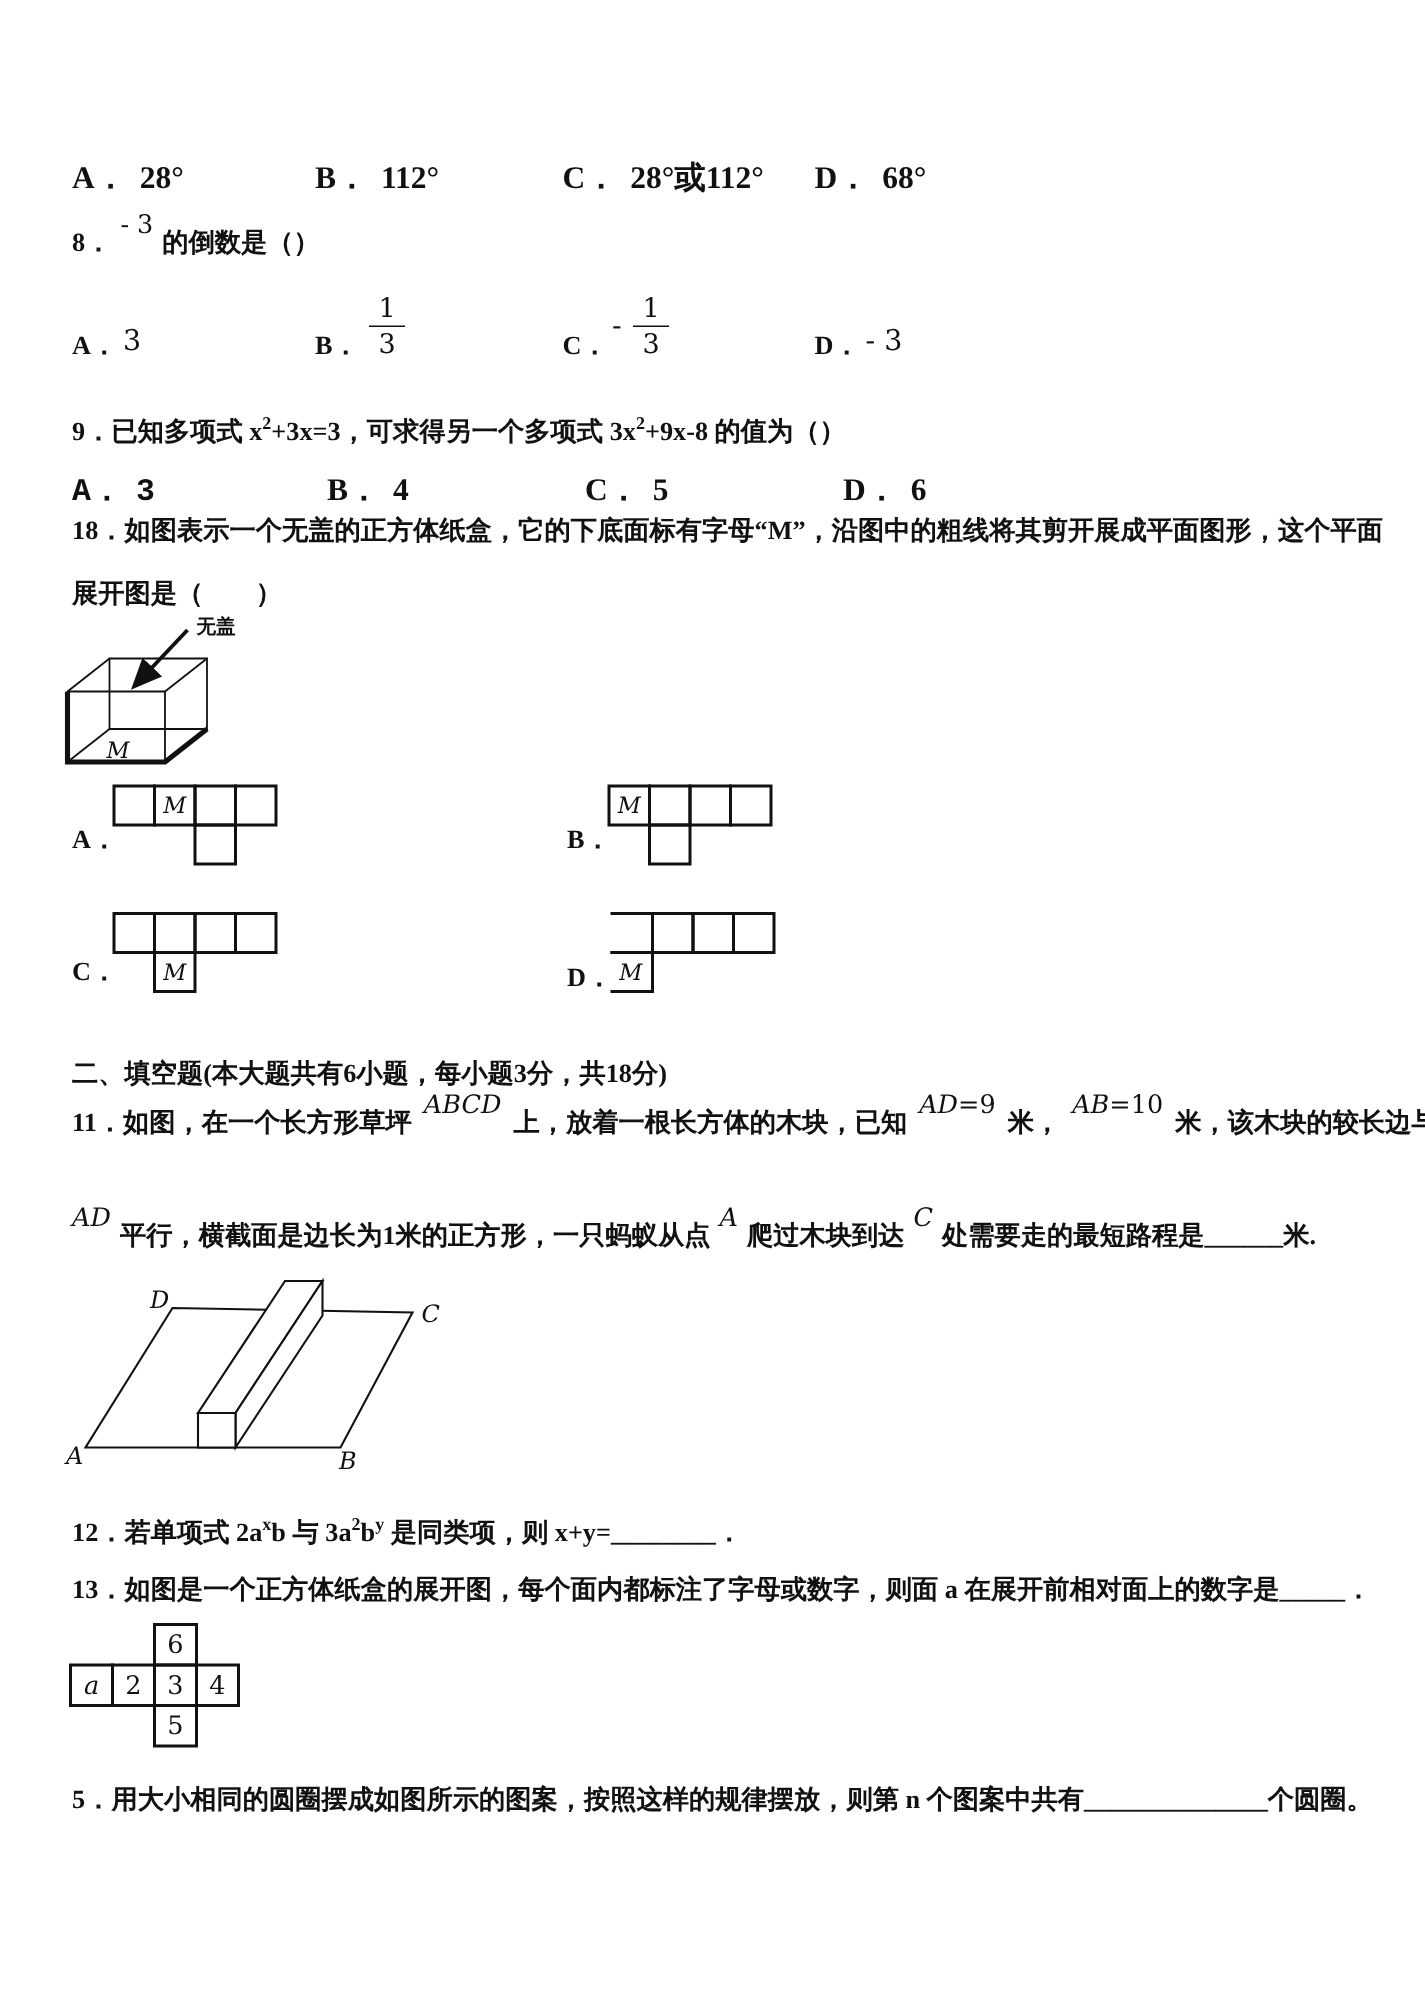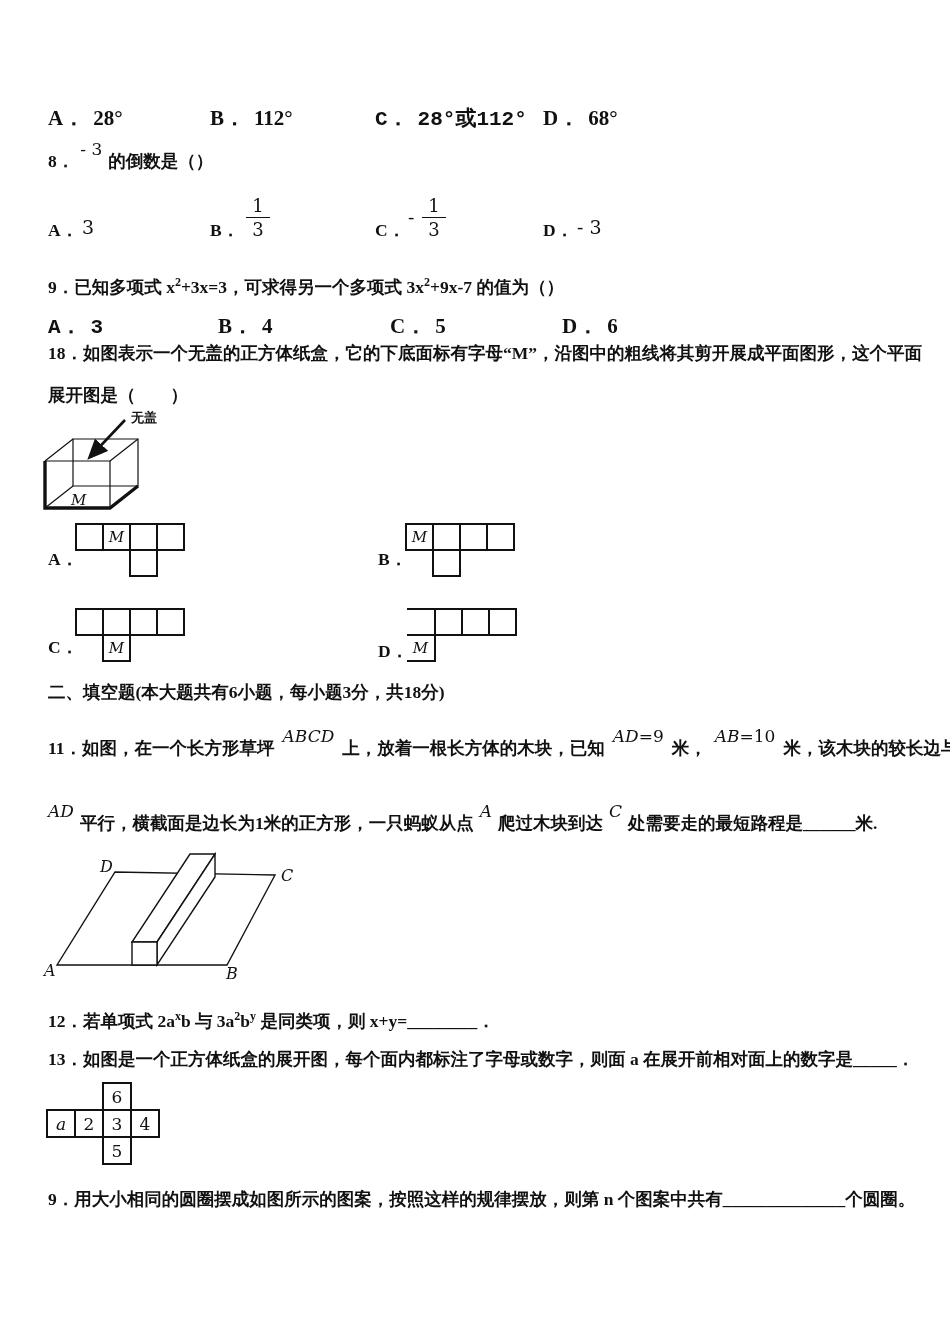--- a/index.html
+++ b/index.html
@@ -6,21 +6,21 @@
   .page{position:relative;width:950px;height:1344px;background:#ffffff;color:#111;
         font-family:"Liberation Serif",serif;overflow:hidden;}
   .t{position:absolute;font-size:17.5px;font-weight:700;white-space:nowrap;line-height:22px;}
   .raised{position:relative;top:-12px;font-weight:400;font-family:"DejaVu Serif",serif;font-size:17px;}
   .mi{font-style:italic;font-weight:400;font-family:"DejaVu Serif",serif;}
   .mn{font-style:normal;font-weight:400;font-family:"DejaVu Serif",serif;}
   .sp{font-size:12px;position:relative;top:-7px;font-weight:700;}
   .optrow{position:absolute;left:48px;width:880px;height:26px;}
   .opt{position:absolute;top:0;white-space:nowrap;font-size:21px;font-weight:700;}
   .opt .val{margin-left:9px;}
-  .o1{left:0;} .o2{left:162px;} .o3{left:327px;font-family:Liberation Mono, monospace;} .o4{left:495px;}
+  .o1{left:0;} .o2{left:162px;} .o3{left:327px;} .o4{left:495px;}
   .b1{left:0;font-family:Liberation Mono, monospace;} .b2{left:170px;} .b3{left:342px;} .b4{left:514px;}
   .q8opts{position:absolute;left:48px;top:192px;width:880px;height:58px;}
   .q8lab{position:absolute;font-size:17.5px;font-weight:700;}
   .q8val{position:absolute;font-size:19px;font-weight:400;font-family:"DejaVu Serif",serif;}
   .frac{position:absolute;width:24px;text-align:center;font-family:"DejaVu Serif",serif;font-weight:400;}
   .frac .fn,.frac .fd{font-size:18px;line-height:23px;}
   .fbar{border-top:1.7px solid #111;width:24px;height:0;}
   .net{position:absolute;}
   .cell{position:absolute;width:29px;height:28px;border:2px solid #111;box-sizing:border-box;
         display:flex;align-items:center;justify-content:center;}
@@ -67,21 +67,21 @@
       <div class="fn">1</div>
       <div class="fbar"></div>
       <div class="fd">3</div>
     </div>
 
     <span class="q8lab" style="left:495px;top:26px;">D．</span>
     <span class="q8val" style="left:529px;top:24px;">- 3</span>
   </div>
 
   <div class="t" style="left:48px;top:276px;">
-    <span>9．已知多项式 x</span><span class="sp">2</span><span>+3x=3，可求得另一个多项式 3x</span><span class="sp">2</span><span>+9x-7 的值为（）</span>
+    <span>9．已知多项式 x</span><span class="sp">2</span><span>+3x=3，可求得另一个多项式 3x</span><span class="sp">2</span><span>+9x-8 的值为（）</span>
   </div>
   <div class="optrow" style="top:312px;">
     <span class="opt b1"><span>A．</span><span class="val">3</span></span>
     <span class="opt b2"><span>B．</span><span class="val">4</span></span>
     <span class="opt b3"><span>C．</span><span class="val">5</span></span>
     <span class="opt b4"><span>D．</span><span class="val">6</span></span>
   </div>
 
   <div class="t" style="left:48px;top:342px;">18．如图表示一个无盖的正方体纸盒，它的下底面标有字母“M”，沿图中的粗线将其剪开展成平面图形，这个平面</div>
   <div class="t" style="left:48px;top:384px;">展开图是（　　）</div>
@@ -143,21 +143,21 @@
   <div class="net" style="left:407px;top:608px;">
     <div class="cell noleft" style="left:0;top:0;"></div>
     <div class="cell" style="left:27px;top:0;"></div>
     <div class="cell" style="left:54px;top:0;"></div>
     <div class="cell" style="left:81px;top:0;"></div>
     <div class="cell noleft" style="left:0;top:26px;">
         <span class="mlab">M</span>
       </div>
   </div>
 
-  <div class="t" style="left:48px;top:681px;">二、填空题(本大题共有6小题，每小题3分，共18分)</div>
+  <div class="t" style="left:48px;top:704px;">二、填空题(本大题共有6小题，每小题3分，共18分)</div>
 
   <div class="t" style="left:48px;top:737px;">
     <span>11．如图，在一个长方形草坪</span><span class="raised" style="margin:0 8px;"><span class="mi">ABCD</span></span><span>上，放着一根长方体的木块，已知</span><span class="raised" style="margin:0 8px;"><span class="mi">AD</span><span class="mn">=9</span></span><span>米，</span><span class="raised" style="margin:0 8px;"><span class="mi">AB</span><span class="mn">=10</span></span><span>米，该木块的较长边与</span>
   </div>
   <div class="t" style="left:48px;top:812px;">
     <span class="raised" style="margin-right:6px;"><span class="mi">AD</span></span><span>平行，横截面是边长为1米的正方形，一只蚂蚁从点</span><span class="raised" style="margin:0 6px;"><span class="mi">A</span></span><span>爬过木块到达</span><span class="raised" style="margin:0 6px;"><span class="mi">C</span></span><span>处需要走的最短路程是______米.</span>
   </div>
 
   <svg style="left:30px;top:842px;" width="290" height="150" viewBox="0 0 290 150">
     <path d="M27,123 L197,123 L245,33 L85,30 Z" fill="none" stroke="#111" stroke-width="1.4"></path>
@@ -179,15 +179,15 @@
 
   <div class="net" style="left:46px;top:1082px;">
     <div class="gcell" style="left:56px;top:0;">6</div>
     <div class="gcell it" style="left:0;top:27px;">a</div>
     <div class="gcell" style="left:28px;top:27px;">2</div>
     <div class="gcell" style="left:56px;top:27px;">3</div>
     <div class="gcell" style="left:84px;top:27px;">4</div>
     <div class="gcell" style="left:56px;top:54px;">5</div>
   </div>
 
-  <div class="t" style="left:48px;top:1188px;">9．用大小相同的圆圈摆成如图所示的图案，按照这样的规律摆放，则第 n 个图案中共有______________个圆圈。</div>
+  <div class="t" style="left:48px;top:1188px;">5．用大小相同的圆圈摆成如图所示的图案，按照这样的规律摆放，则第 n 个图案中共有______________个圆圈。</div>
 
 </div>
 
 </body></html>

